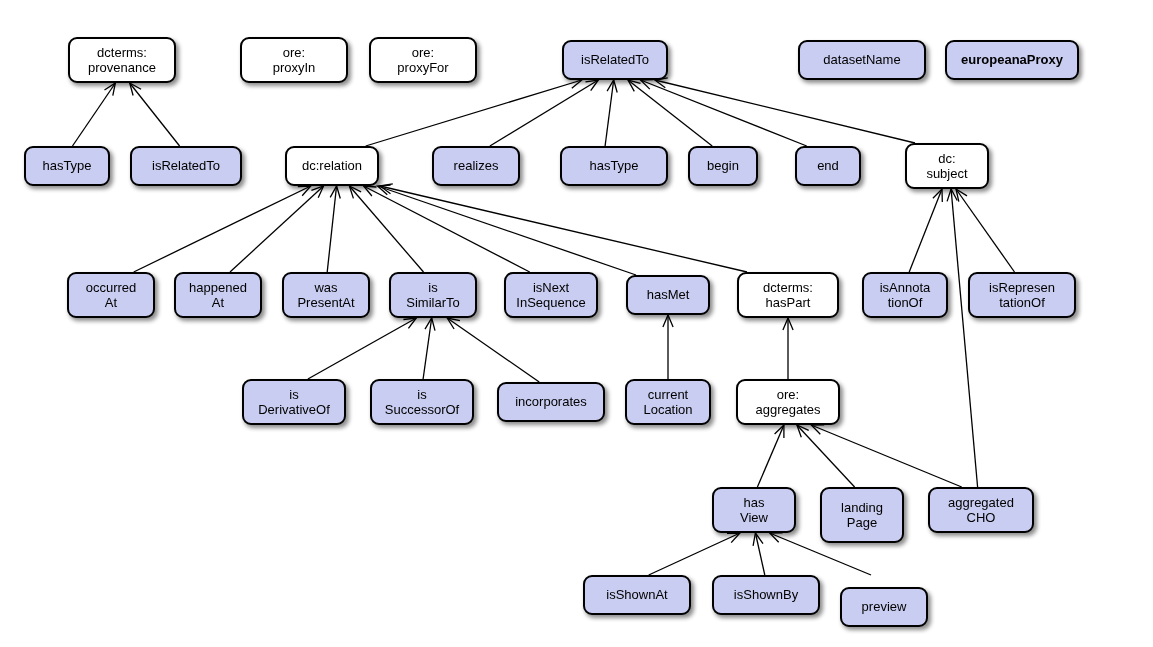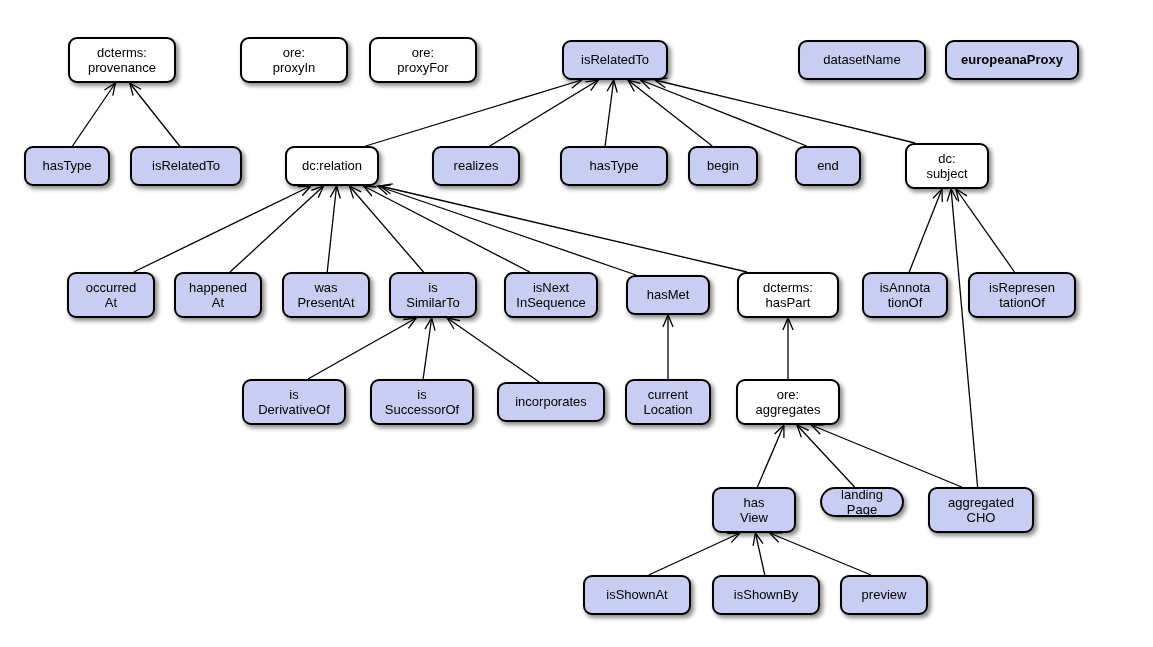--- a/index.html
+++ b/index.html
@@ -146,20 +146,20 @@
 DerivativeOf</div>
     <div class="node purple" style="left: 370px; top: 379px; width: 104px; height: 46px;">is
 SuccessorOf</div>
     <div class="node purple" style="left: 497px; top: 382px; width: 108px; height: 40px;">incorporates</div>
     <div class="node purple" style="left: 625px; top: 379px; width: 86px; height: 46px;">current
 Location</div>
     <div class="node white" style="left: 736px; top: 379px; width: 104px; height: 46px;">ore:
 aggregates</div>
     <div class="node purple" style="left: 712px; top: 487px; width: 84px; height: 46px;">has
 View</div>
-    <div class="node purple" style="left: 820px; top: 487px; width: 84px; height: 30px; border-radius: 22px;">landing
+    <div class="node purple" style="left: 820px; top: 487px; width: 84px; height: 56px;">landing
 Page</div>
     <div class="node purple" style="left: 928px; top: 487px; width: 106px; height: 46px;">aggregated
 CHO</div>
     <div class="node purple" style="left: 583px; top: 575px; width: 108px; height: 40px;">isShownAt</div>
     <div class="node purple" style="left: 712px; top: 575px; width: 108px; height: 40px;">isShownBy</div>
-    <div class="node purple" style="left: 840px; top: 575px; width: 88px; height: 40px;">preview</div>
+    <div class="node purple" style="left: 840px; top: 587px; width: 88px; height: 40px;">preview</div>
   </div>
 
 </body></html>

